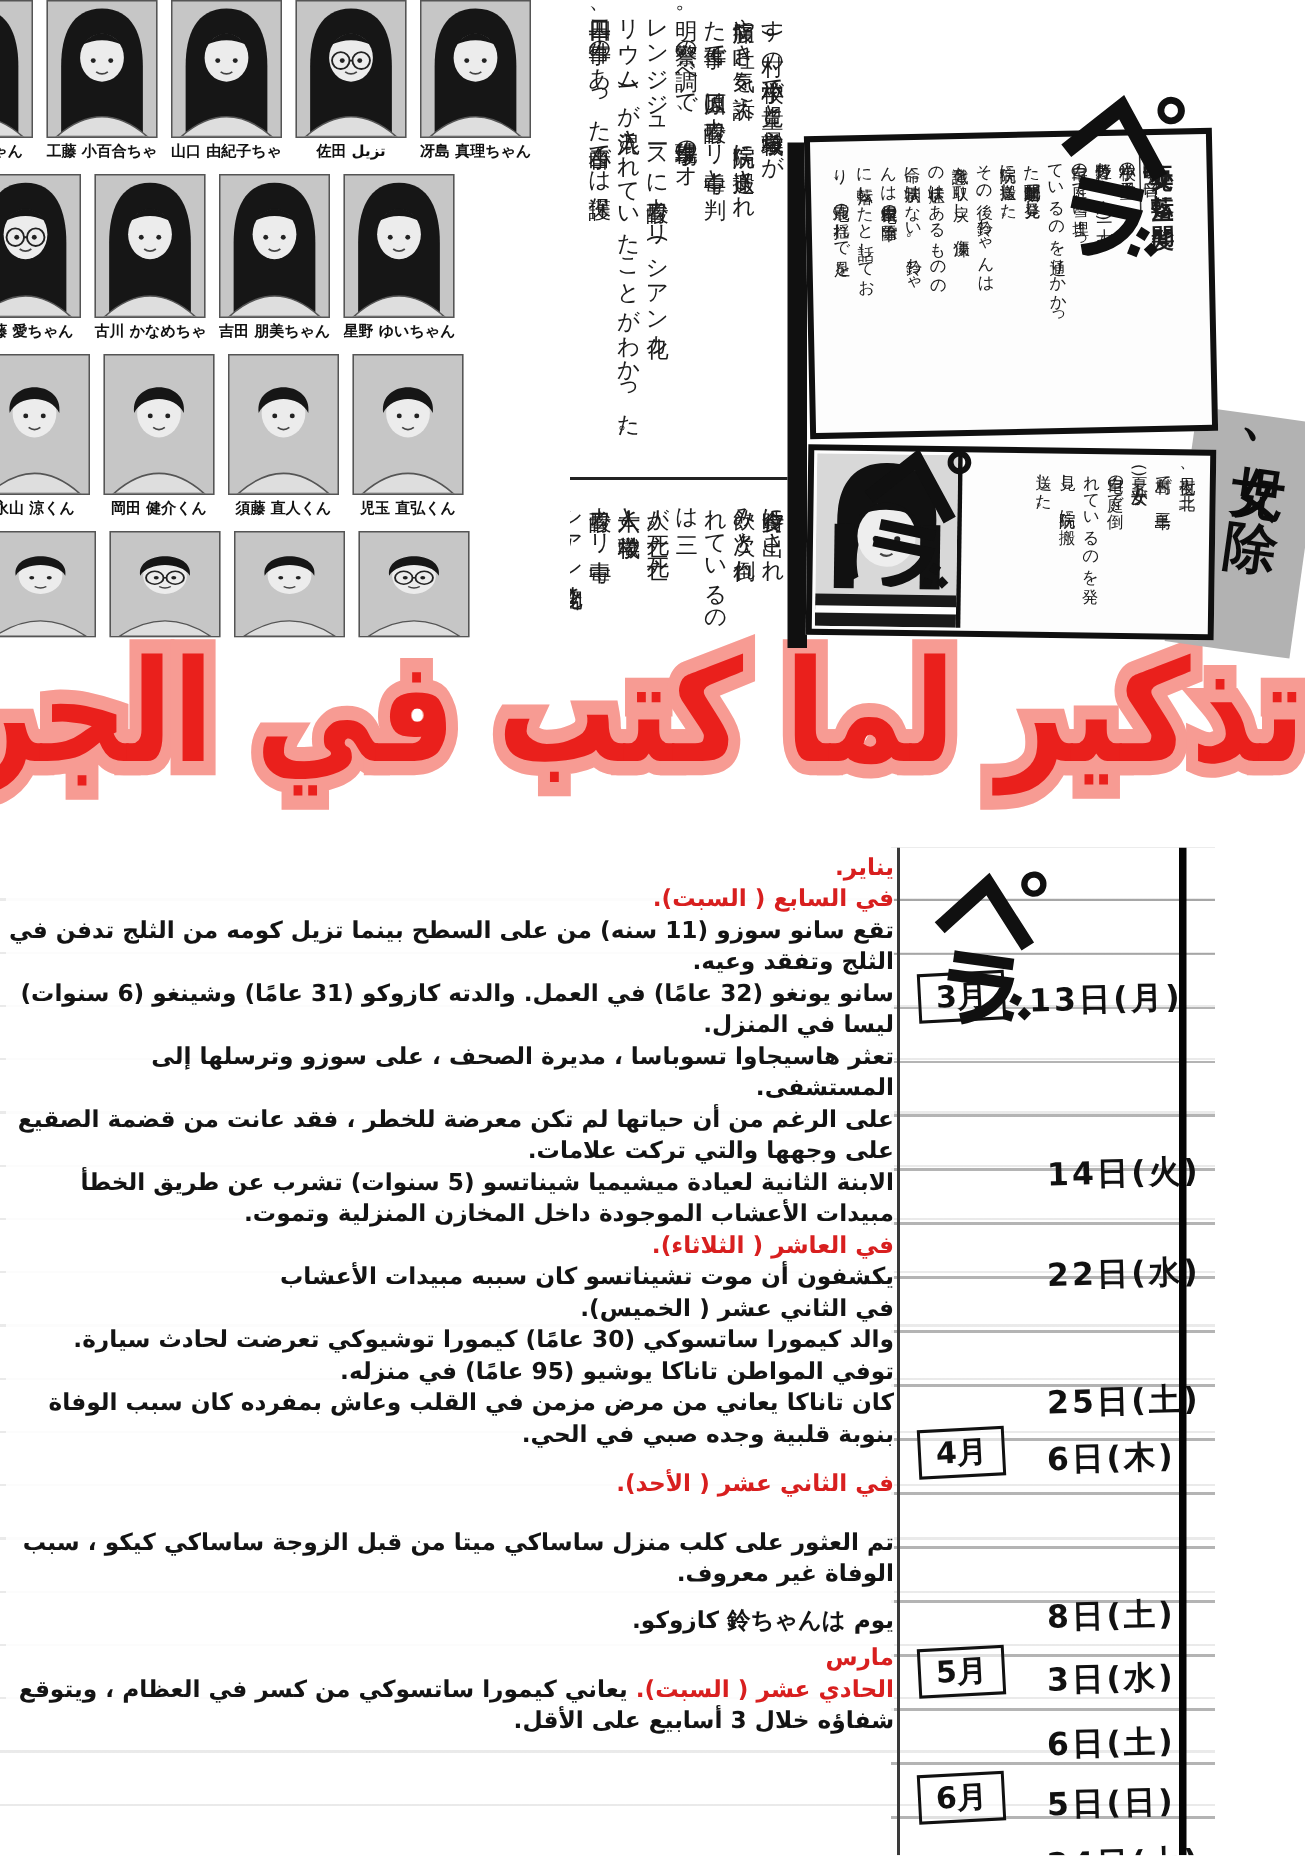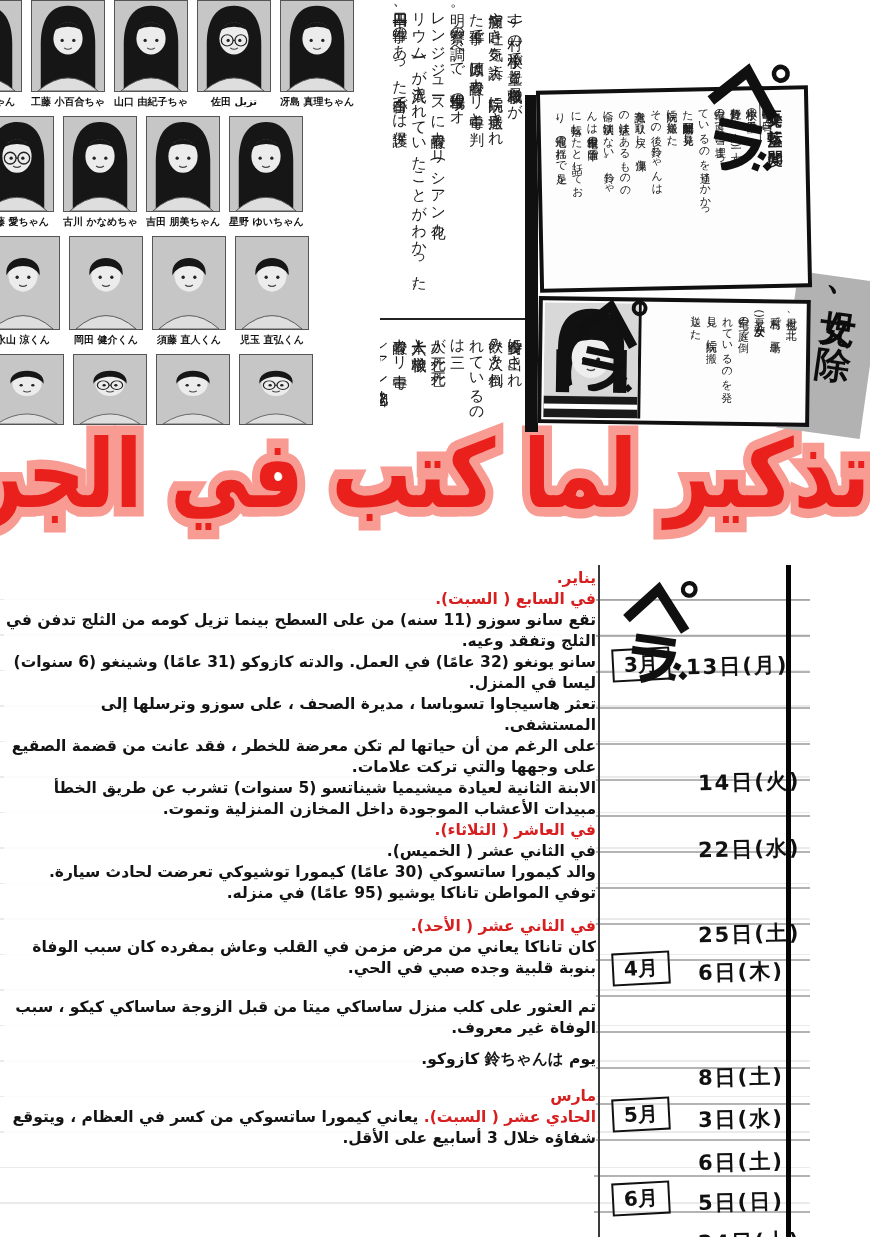--- a/index.html
+++ b/index.html
@@ -590,41 +590,44 @@
         <div class="entry black">
         <span class="lead"></span><span>على الرغم من أن حياتها لم تكن معرضة للخطر ، فقد عانت من قضمة الصقيع على وجهها والتي تركت علامات.</span>
       </div>
         <div class="entry black">
         <span class="lead"></span><span>الابنة الثانية لعيادة ميشيميا شيناتسو (5 سنوات) تشرب عن طريق الخطأ مبيدات الأعشاب الموجودة داخل المخازن المنزلية وتموت.</span>
       </div>
         <div class="entry red">
         <span class="lead"></span><span>في العاشر ( الثلاثاء).</span>
       </div>
         <div class="entry black">
+        <span class="lead"></span><span>يكشفون أن موت تشيناتسو كان سببه مبيدات الأعشاب</span>
+      </div>
+        <div class="entry black">
         <span class="lead"></span><span>في الثاني عشر ( الخميس).</span>
       </div>
         <div class="entry black">
         <span class="lead"></span><span>والد كيمورا ساتسوكي (30 عامًا) كيمورا توشيوكي تعرضت لحادث سيارة.</span>
       </div>
         <div class="entry black">
         <span class="lead"></span><span>توفي المواطن تاناكا يوشيو (95 عامًا) في منزله.</span>
+      </div>
+        <div class="entry black">
+        <span class="lead"></span><span>كان تاناكا يعاني من مرض مزمن في القلب وعاش بمفرده كان سبب الوفاة بنوبة قلبية وجده صبي في الحي.</span>
       </div>
         <div class="entry red" style="margin-top: 12px;">
         <span class="lead"></span><span>في الثاني عشر ( الأحد).</span>
       </div>
-        <div class="entry black">
-        <span class="lead"></span><span>كان تاناكا يعاني من مرض مزمن في القلب وعاش بمفرده كان سبب الوفاة بنوبة قلبية وجده صبي في الحي.</span>
-      </div>
         <div class="entry black" style="margin-top: 18px;">
         <span class="lead"></span><span>تم العثور على كلب منزل ساساكي ميتا من قبل الزوجة ساساكي كيكو ، سبب الوفاة غير معروف.</span>
       </div>
         <div class="entry black" style="margin-top: 10px;">
         <span class="lead"></span><span>يوم 鈴ちゃんは كازوكو.</span>
       </div>
-        <div class="entry red" style="margin-top: 16px;">
+        <div class="entry red" style="margin-top: 4px;">
         <span class="lead"></span><span>مارس</span>
       </div>
         <div class="entry black">
         <span class="lead">الحادي عشر ( السبت).</span><span> يعاني كيمورا ساتسوكي من كسر في العظام ، ويتوقع شفاؤه خلال 3 أسابيع على الأقل.</span>
       </div>
       </div>
 
     <div>
 
     <div class="month-box" style="top: 83px;">3月</div>

